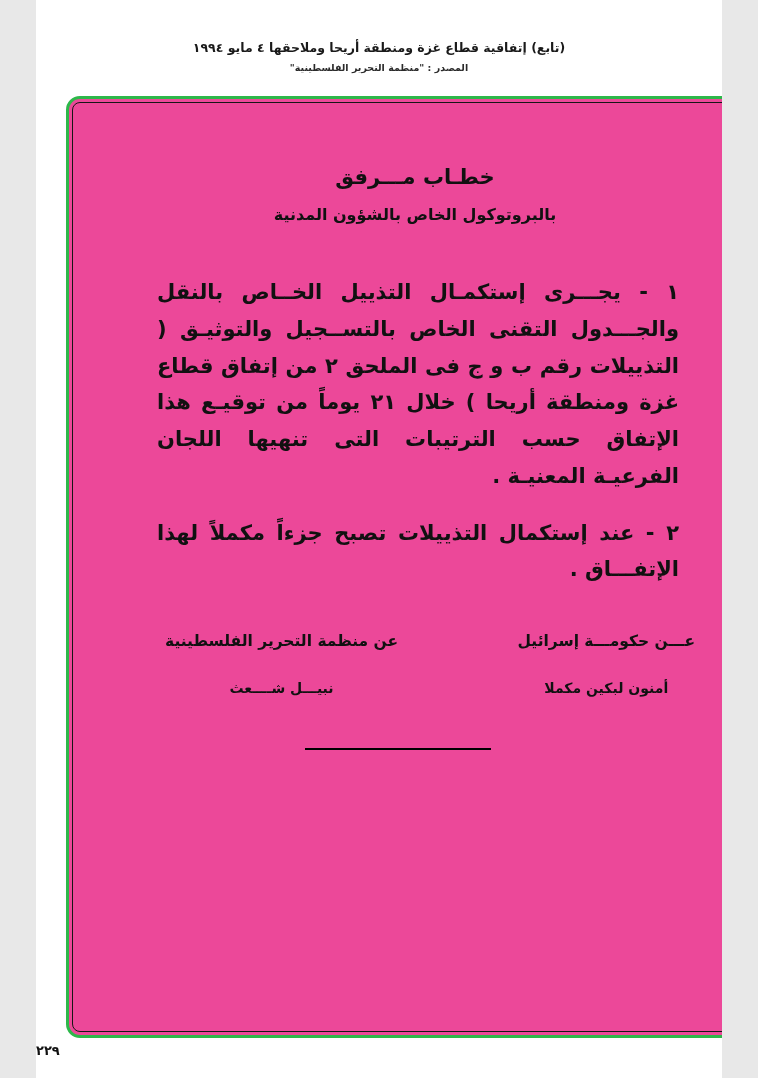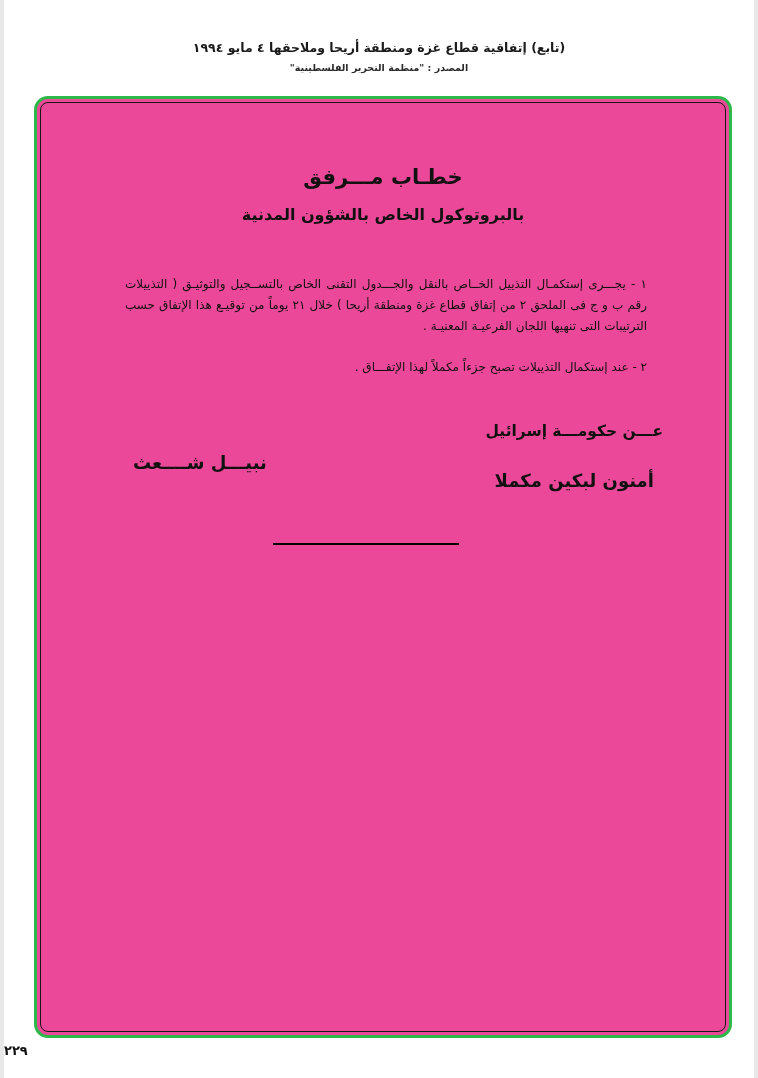--- a/index.html
+++ b/index.html
@@ -1,21 +1,21 @@
 <!DOCTYPE html>
 <html lang="ar" style="--accent: #2db84a;"><head>
 <meta charset="utf-8">
 <style>
   :root { --accent: #2db84a; }
   * { margin: 0; padding: 0; box-sizing: border-box; }
   html, body { background: #e8e8e8; }
   body { font-family: "DejaVu Sans", sans-serif; }
   .page {
     position: relative;
-    width: 750px;
+    width: 686px;
     height: 1078px;
     margin: 0 auto;
     background: #ffffff;
     overflow: hidden;
     color: #111;
   }
   
   .header {
     position: absolute;
     top: 40px;
@@ -65,43 +65,43 @@
   .subtitle {
     margin-top: 16px;
     text-align: center;
     font-size: 16px;
     font-weight: bold;
   }
   .paragraphs {
     margin: 50px 78px 0 84px;
   }
   .para {
-    font-size: 12px;
-    font-weight: normal;
+    font-size: 21px;
+    font-weight: bold;
     line-height: 1.75;
     text-align: justify;
     text-align-last: right;
   }
   .para + .para {
     margin-top: 20px;
   }
   .signatures {
     display: flex;
     justify-content: space-between;
     margin: 44px 0 0 0;
     padding: 0 62px 0 92px;
   }
   .sig-col { text-align: center; }
   .sig-party {
     font-size: 15.5px;
     font-weight: bold;
   }
   .sig-name {
     margin-top: 30px;
-    font-size: 18px;
+    font-size: 14px;
     font-weight: bold;
   }
   .date-row {
     margin-top: 62px;
     padding-left: 0;
     padding-right: 22px;
     text-align: right;
     font-size: 15.5px;
     font-weight: bold;
   }
@@ -146,20 +146,21 @@
         <div class="para">١ - يجـــرى إستكمـال التذييل الخــاص بالنقل والجـــدول التقنى الخاص بالتســجيل والتوثيـق ( التذييلات رقم ب و ج   فى الملحق ٢ من إتفاق قطاع غزة ومنطقة أريحا ) خلال ٢١ يوماً من توقيـع هذا الإتفاق حسب الترتيبات التى تنهيها اللجان الفرعيـة المعنيـة .</div>
         <div class="para">٢ - عند إستكمال التذييلات تصبح جزءاً مكملاً لهذا الإتفـــاق .</div>
       </div>
 
       <div class="signatures">
         <div class="sig-col">
           <div class="sig-party">عـــن حكومـــة إسرائيل</div>
           <div class="sig-name">أمنون لبكين مكملا</div>
         </div>
         <div class="sig-col">
+          <div class="sig-party">عن منظمة التحرير الفلسطينية</div>
           <div class="sig-name">نبيـــل شــــعث</div>
         </div>
       </div>
 
 
       <div class="line-wrap">
         <div class="sig-line"></div>
       </div>
 
     </div>

